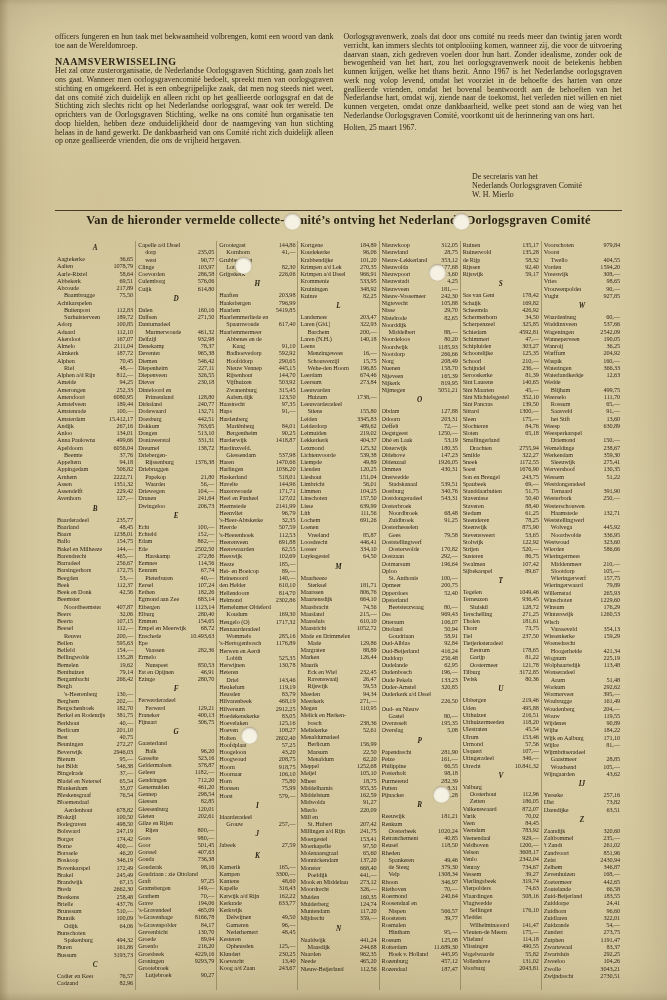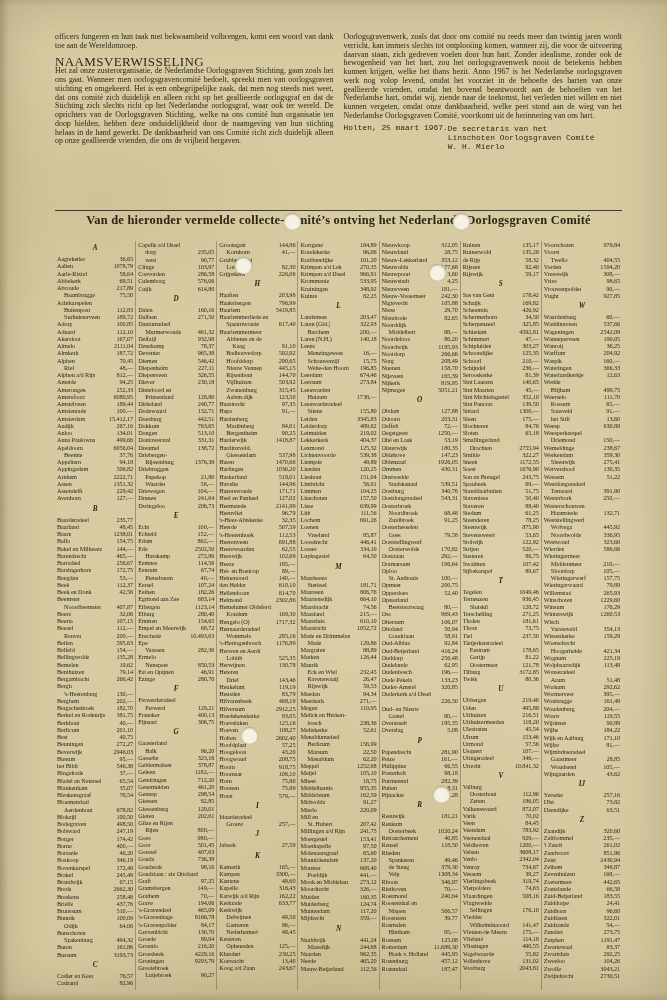--- a/index.html
+++ b/index.html
@@ -15,23 +15,23 @@
       linear-gradient(180deg, rgba(120,100,60,.15) 0, rgba(120,100,60,0) 6px);
     font-family:"Liberation Serif","DejaVu Serif",serif;
     color:#2e2718;
   }
   .vignette{position:absolute;inset:0;pointer-events:none;
     box-shadow:inset 0 0 55px rgba(95,80,45,.28);}
   
   .intro{position:absolute;top:33px;left:55px;width:567px;display:flex;gap:10px;}
   .icol{width:50%;font-size:7.9px;line-height:8.75px;text-align:justify;}
   .icol p{margin:0 0 3px 0;}
-  .nheading{font-weight:normal;font-size:13px;letter-spacing:.4px;margin:7px 0 1px 0;}
-  .sigrow{display:flex;margin-top:1px;font-family:Liberation Mono, monospace;}
-  .sigblock{line-height:9.3px;width:150px;}
+  .nheading{font-weight:bold;font-size:10px;letter-spacing:.4px;margin:7px 0 1px 0;}
+  .sigrow{display:flex;justify-content:space-between;margin-top:1px;}
+  .sigblock{line-height:9.3px;width:150px;margin-top:48px;}
   
   .toprule{position:absolute;left:55px;width:567px;top:210px;border-top:1.7px solid #463c27;}
   .tableTitle{position:absolute;top:214px;left:40px;width:597px;text-align:center;
     font-weight:bold;font-size:12.4px;line-height:12.6px;letter-spacing:.25px;color:#2a2414;}
   
   .dtable{position:absolute;top:241px;left:55px;width:567px;height:749px;display:flex;overflow:hidden;}
   .tcol{flex:1 1 0;min-width:0;padding:0 2px 0 2px;border-left:1px solid #a1946a;overflow:hidden;}
   .tcol:first-child{border-left:none;}
   .trow{display:flex;font-size:6.25px;line-height:7.25px;white-space:nowrap;}
   .trow .n{overflow:hidden;letter-spacing:-0.1px;}
@@ -52,21 +52,21 @@
     <p>officers fungeren en hun taak met bekwaamheid volbrengen, komt een woord van dank toe aan de Wereldomroep.</p>
     <div class="nheading">NAAMSVERWISSELING</div>
     <p>Het zal onze zusterorganisatie, de Nederlandse Oorlogsgraven Stichting, gaan zoals het ons gaat. Wanneer men oorlogsgravencomité bedoelt, spreekt men van oorlogsgraven stichting en omgekeerd. Het is een onbegrijpelijke zaak, dat men nog steeds niet weet, dat ons comité zich duidelijk en alleen richt op het geallieerde oorlogsgraf en dat de Stichting zich slechts richt op het Nederlandse oorlogsgraf, waar ook ter wereld. De oprichters van de Oorlogsgraven Stichting, welke na ons comité hun organisatie ten doop hielden, hebben deze onduidelijkheid door de naamgeving van hun stichting helaas in de hand gewerkt. De dankbaarheid van ons Comité richt zich duidelijk alleen op onze geallieerde vrienden, die ons de vrijheid hergaven.</p>
   </div>
   <div class="icol">
     <p>Oorlogsgravenwerk, zoals dat door ons comité nu reeds meer dan twintig jaren wordt verricht, kan immers slechts tot ontplooiing komen, wanneer zij, die voor de uitvoering daarvan staan, zich gedreven voelen door hun hart. Zonder idealisme, zonder ook de bewogenheid van het hart, zou het oorlogsgravenwerk nooit de betekenis hebben kunnen krijgen, welke het thans bezit. Anno 1967 is het Nederlandse oorlogsgraven werk nog volop levend, omdat het voorziet in de behoefte des harten van onze geallieerde vrienden, omdat het bovenal beantwoordt aan de behoeften van het Nederlandse hart, omdat wij, ziende naar de toekomst, het verleden niet willen en niet kunnen vergeten, omdat onze dankbaarheid, welke peet stond aan de wieg van het Nederlandse Oorlogsgraven Comité, voortkomt uit de herinnering van ons hart.</p>
     <div class="sigrow">
       <span>Holten, 25 maart 1967.</span>
       <span class="sigblock">
         <span>De secretaris van het</span><br>
-        <span>Linschoten Oorlogsgraven Comité</span><br>
+        <span>Nederlands Oorlogsgraven Comité</span><br>
         <span>W. H. Mierlo</span>
       </span>
     </div>
   </div>
 </div>
 
 <div class="toprule"></div>
 
 <div class="tableTitle">
   <div>Van de hieronder vermelde collecte-comité’s ontving het Nederlands Oorlogsgraven Comité</div>

